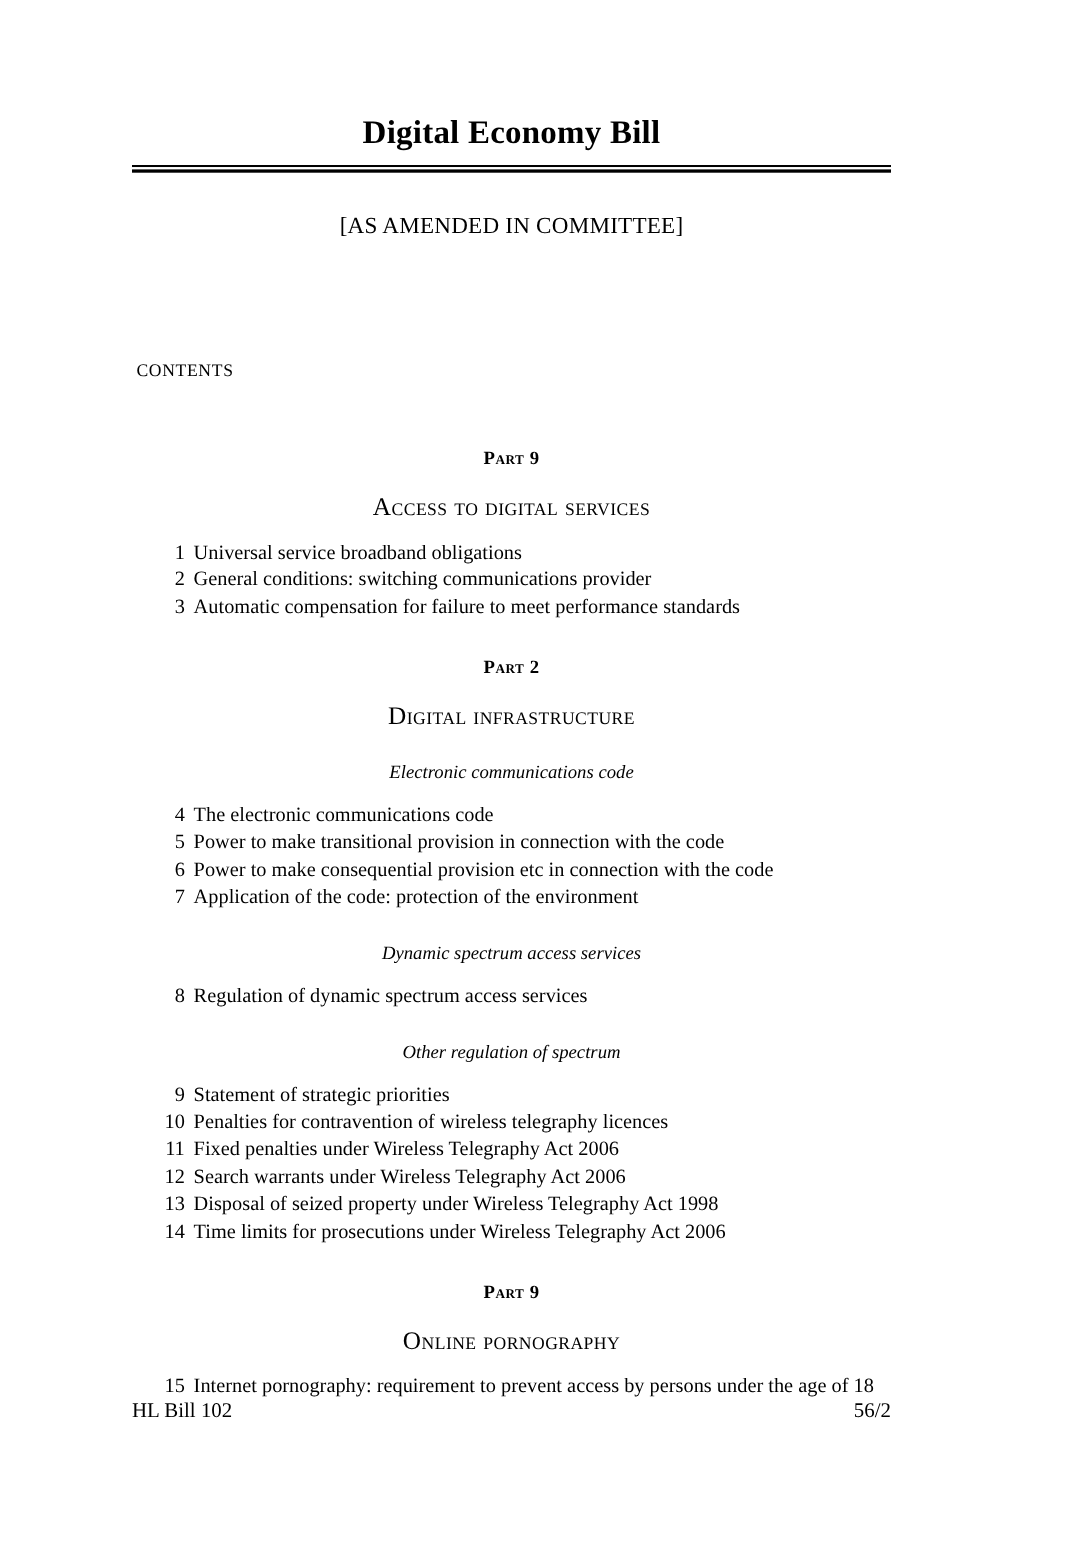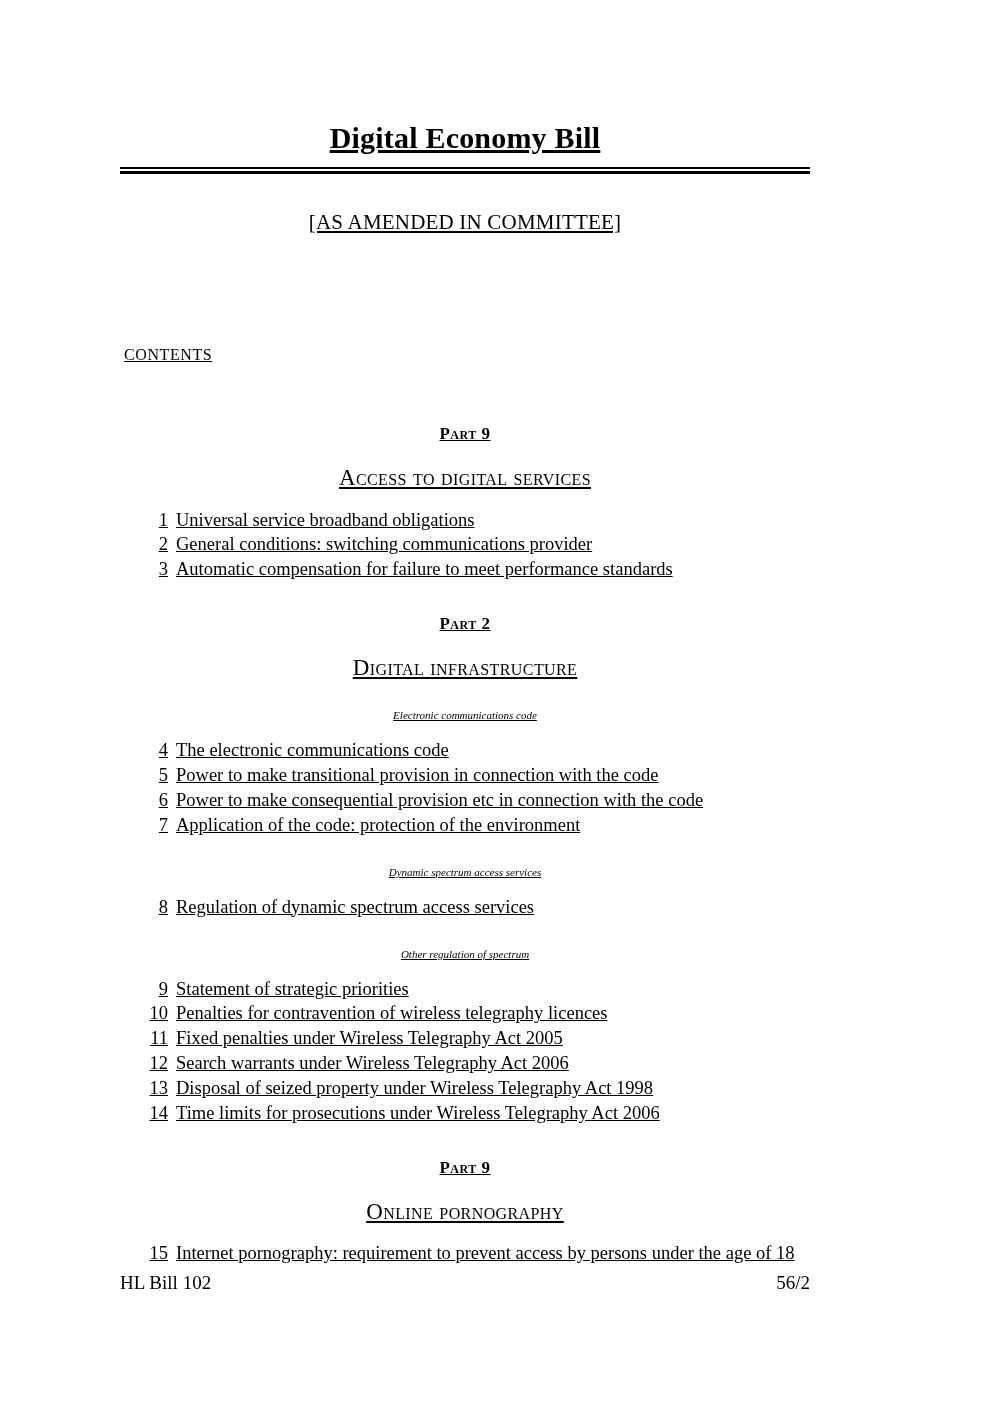--- a/index.html
+++ b/index.html
@@ -16,23 +16,22 @@
     width: 991px;
     height: 1403px;
     margin: 0 auto;
     background: #ffffff;
     overflow: hidden;
     box-sizing: border-box;
   }
   .content {
     position: absolute;
     left: 120px;
-    top: 17px;
+    top: 0;
     width: 690px;
-    text-decoration: underline;
   }
 
   
   .doc-title {
     text-align: center;
     font-size: 30px;
     font-weight: bold;
     letter-spacing: 0.2px;
     margin: 0;
     padding-top: 104px;
@@ -90,21 +89,21 @@
     text-align: center;
     font-size: 23px;
     font-variant: small-caps;
     letter-spacing: 0.4px;
     margin: 0;
     padding-top: 21px;
   }
 
   .group-heading {
     text-align: center;
-    font-size: 11px;
+    font-size: 17px;
     font-style: italic;
     margin: 0;
     padding-top: 28px;
   }
 
   
   .clause-list {
     margin: 0;
     padding: 0;
     list-style: none;
@@ -222,21 +221,21 @@
         <li class="clause">
           <span class="clause-num">9</span>
           <span class="clause-text single">Statement of strategic priorities</span>
         </li>
         <li class="clause">
           <span class="clause-num">10</span>
           <span class="clause-text single">Penalties for contravention of wireless telegraphy licences</span>
         </li>
         <li class="clause">
           <span class="clause-num">11</span>
-          <span class="clause-text single">Fixed penalties under Wireless Telegraphy Act 2005</span>
+          <span class="clause-text single">Fixed penalties under Wireless Telegraphy Act 2006</span>
         </li>
         <li class="clause">
           <span class="clause-num">12</span>
           <span class="clause-text single">Search warrants under Wireless Telegraphy Act 2006</span>
         </li>
         <li class="clause">
           <span class="clause-num">13</span>
           <span class="clause-text single">Disposal of seized property under Wireless Telegraphy Act 1998</span>
         </li>
         <li class="clause">

